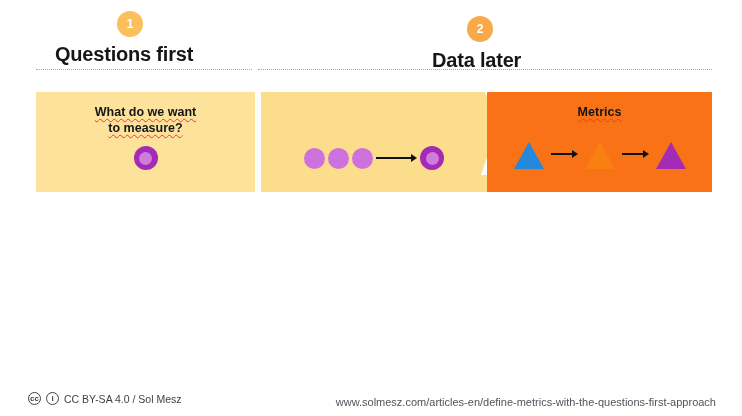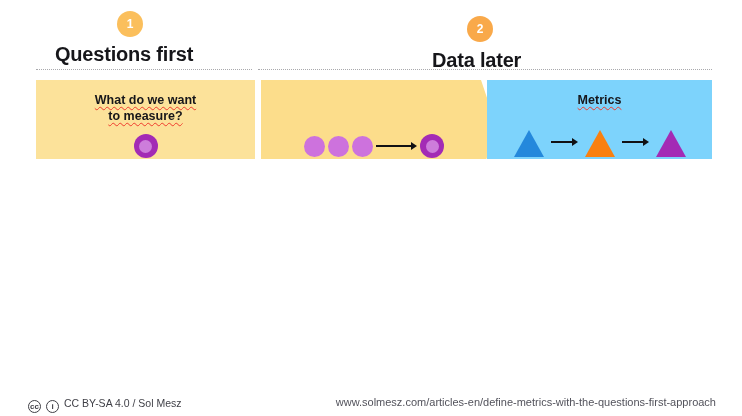--- a/index.html
+++ b/index.html
@@ -49,26 +49,26 @@
   #rule2{left:258px;width:454px;}
 
   
   #band{
     position:absolute;
     left:36px;top:80px;
     width:676px;height:95px;
   }
   .panel{
     position:absolute;
-    top:0;height:79px;
+    top:12px;height:100px;
     box-sizing:border-box;
   }
   #panel1{left:0px;width:219px;background:#fce29a;}
   #panel2{left:225px;width:226px;background:#fcdd8b;}
-  #panel3{left:451px;width:225px;background:#7dd3fc;}
+  #panel3{left:451px;width:225px;background:#f97316;}
 
   
   .notch{
     position:absolute;
     top:0;height:95px;width:22px;
     overflow:hidden;
     pointer-events:none;
   }
   #notch1{left:219px;}
   #notch2{left:445px;}
@@ -172,21 +172,20 @@
   .cc-badge{
     width:13px;height:13px;
     border:1.3px solid #3f3f46;
     border-radius:50%;
     display:flex;align-items:center;justify-content:center;
     font-size:8px;
     font-weight:bold;
     line-height:1;
     color:#3f3f46;
     box-sizing:border-box;
-    margin-top:8px;
   }
   #footer-url{
     position:absolute;
     right:26px;top:396px;
     font-size:11px;
     color:#52525b;
     white-space:nowrap;
   }
 </style>
 </head>

